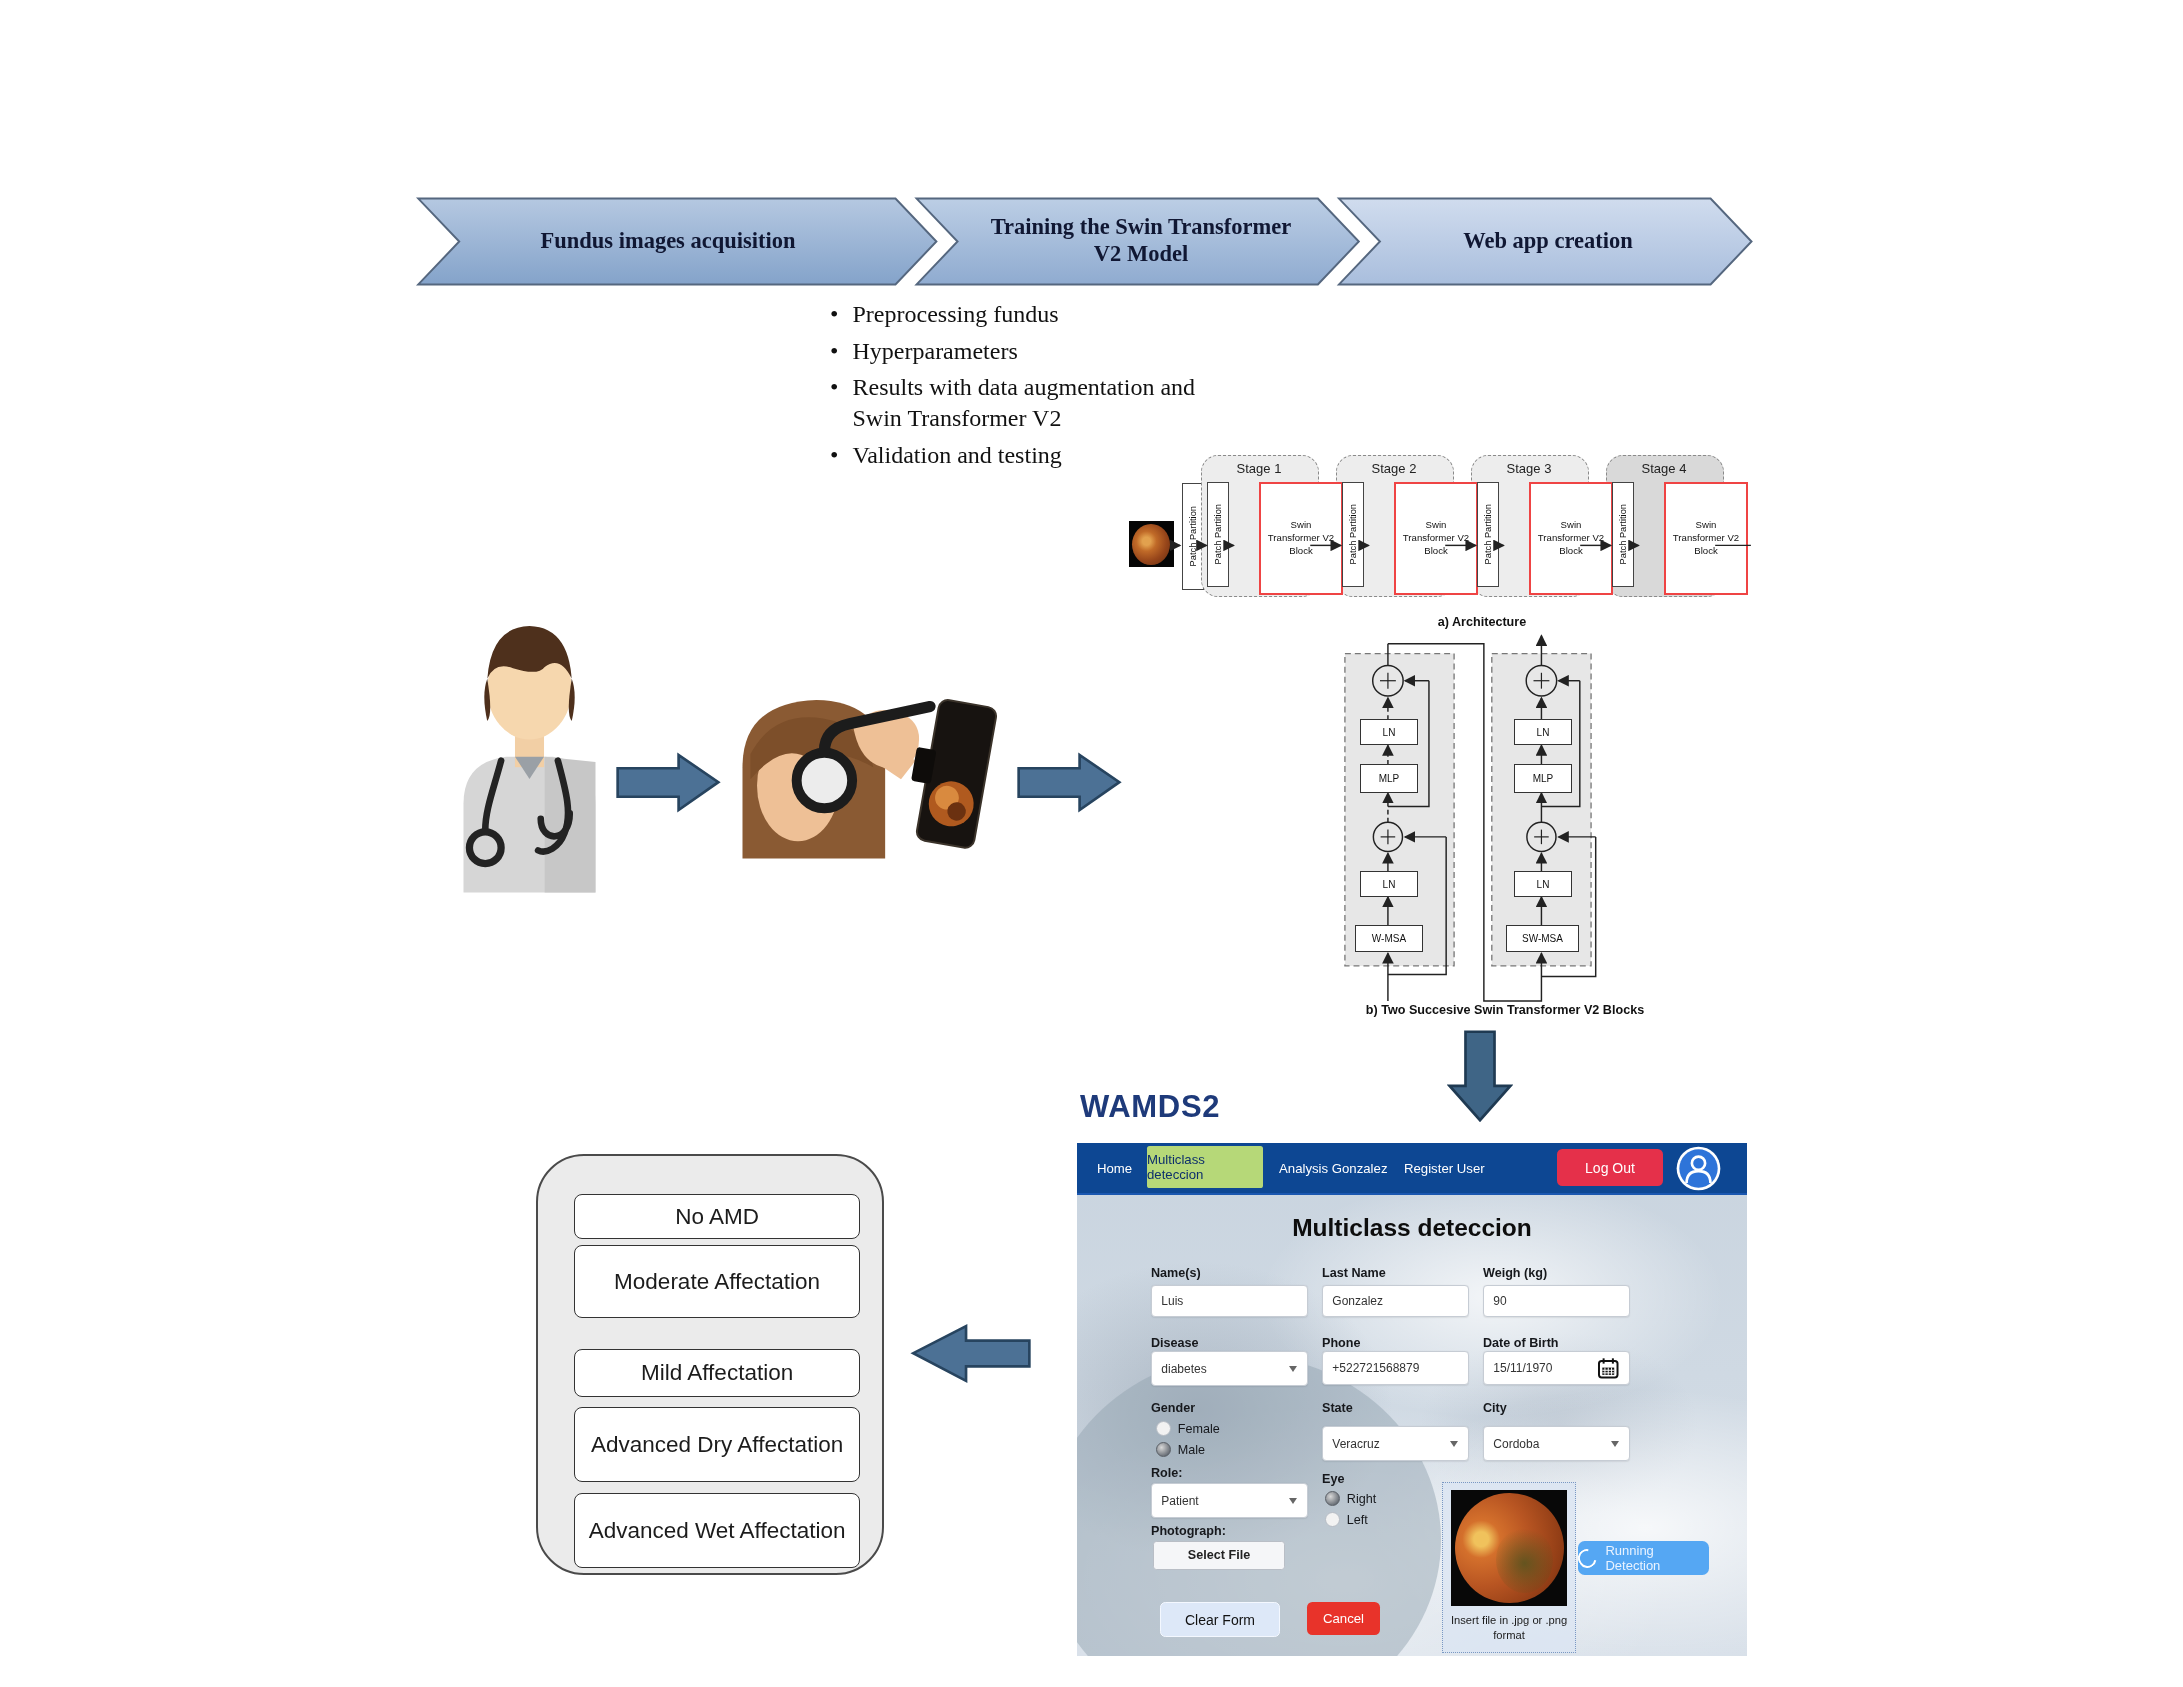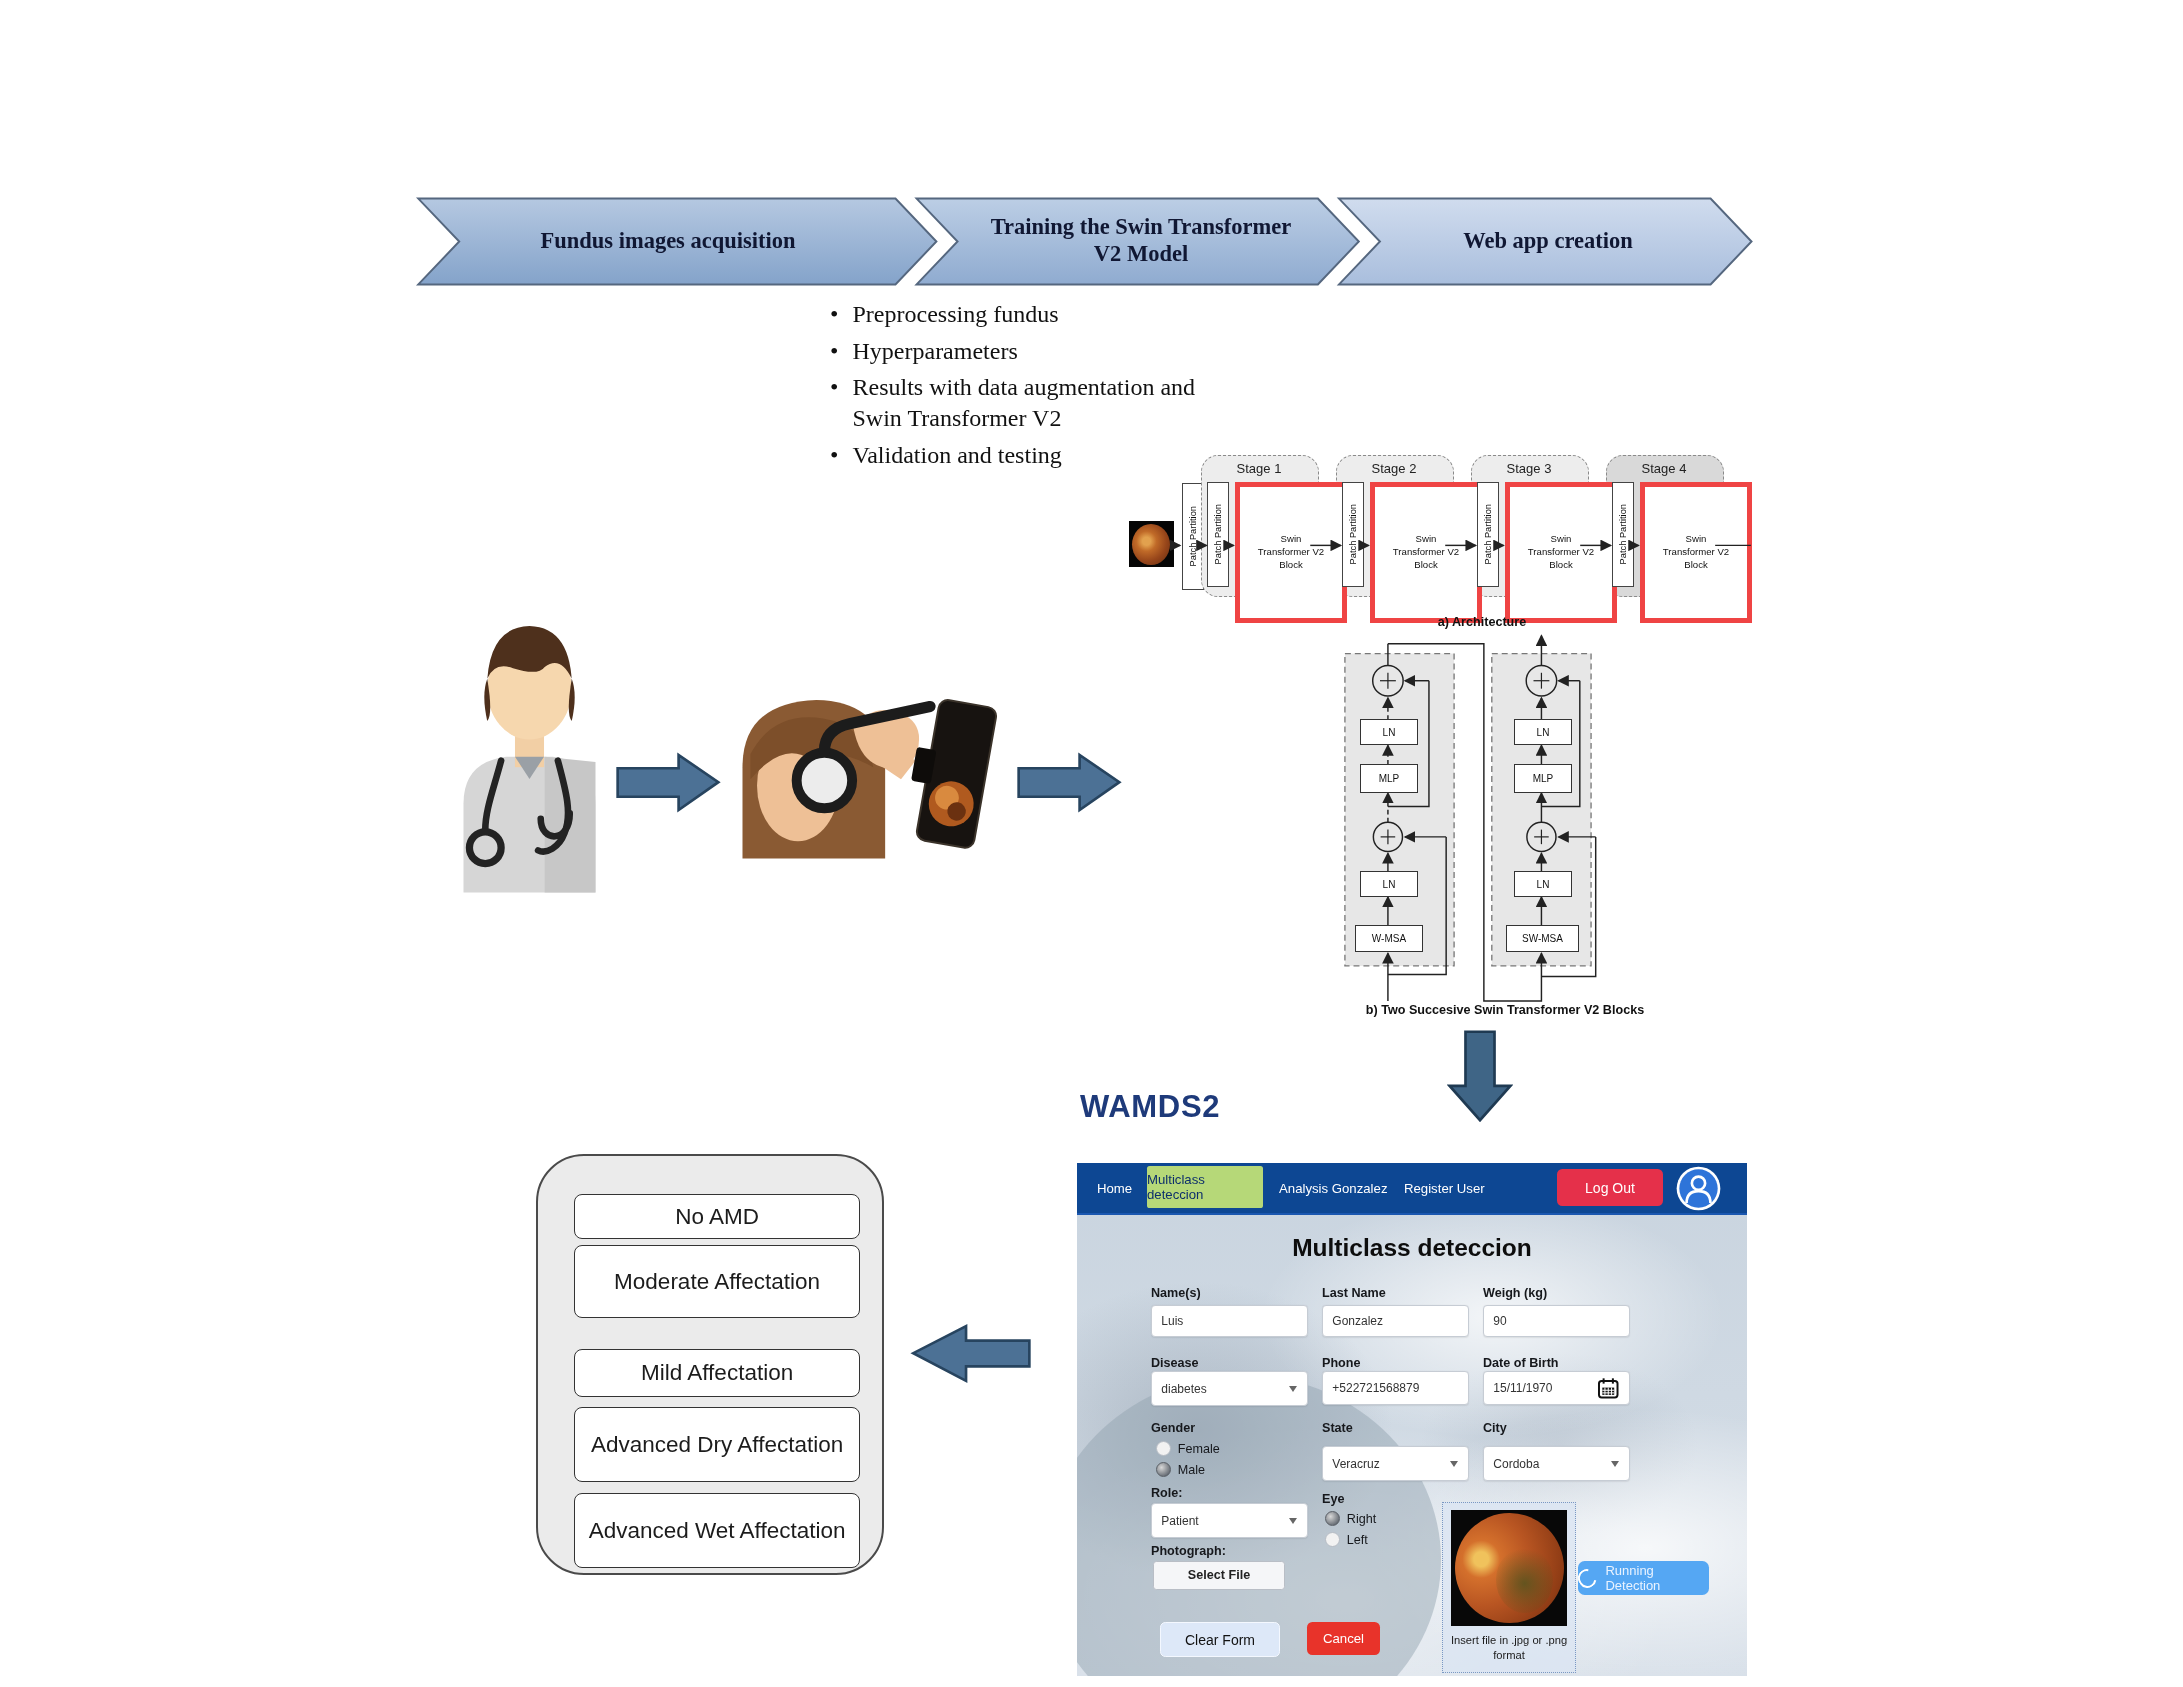--- a/index.html
+++ b/index.html
@@ -12,22 +12,22 @@
   
   .bullets{font-family:"Liberation Serif",serif;font-size:24px;color:#111;}
   .bullets .li{display:flex;margin-bottom:6px;line-height:1.28;}
   .bullets .dot{width:22.5px;flex:none;}
   
   .stage{border:1.3px dashed #8a8a8a;border-radius:17px;background:#ededed;}
   .stage.last{background:#d9d9d9;}
   .stageLab{text-align:center;font-size:13px;color:#222;}
   .ppv{background:#fff;border:1px solid #444;display:flex;align-items:center;justify-content:center;}
   .ppv span{writing-mode:vertical-rl;transform:rotate(180deg);font-size:9.3px;color:#111;white-space:nowrap;}
-  .swinbox{background:#fff;border:5px solid #ef4444;display:flex;align-items:center;justify-content:center;
-           text-align:center;font-size:9.6px;line-height:1.35;color:#111;padding:14px;}
+  .swinbox{background:#fff;border:2px solid #ef4444;display:flex;align-items:center;justify-content:center;
+           text-align:center;font-size:9.6px;line-height:1.35;color:#111;padding:3px;margin-left:24px;}
   .cap{font-weight:bold;font-size:12.6px;color:#111;text-align:center;}
   .bbox{background:#fff;border:1px solid #333;display:flex;align-items:center;justify-content:center;
         font-size:10px;color:#111;z-index:3;}
   
   #panel{overflow:hidden;
     background:
       radial-gradient(278px 212px at 18% 52%, rgba(120,134,150,.40), rgba(120,134,150,0) 70%),
       radial-gradient(331px 172px at 62% 30%, rgba(255,255,255,.75), rgba(255,255,255,0) 70%),
       radial-gradient(397px 198px at 85% 75%, rgba(255,255,255,.8), rgba(255,255,255,0) 70%),
       radial-gradient(463px 251px at 40% 85%, rgba(255,255,255,.55), rgba(255,255,255,0) 70%),
@@ -256,21 +256,21 @@
   <svg class="abs" style="left:1016px;top:751px;" width="106" height="63" viewBox="0 0 160 95">
     <polygon points="4,26 96,26 96,6 156,47 96,89 96,69 4,69" fill="#4c7195" stroke="#27445f" stroke-width="4"></polygon>
   </svg>
 
   <svg class="abs" style="left:1447px;top:1029px;" width="66" height="94" viewBox="0 0 100 142">
     <polygon points="28,4 72,4 72,86 96,86 50,138 4,86 28,86" fill="#3f6586" stroke="#1f3a52" stroke-width="4"></polygon>
   </svg>
 
   <div class="abs" style="left:1080px;top:1089px;font-size:31px;font-weight:bold;color:#1e3a7a;letter-spacing:0.7px;">WAMDS2</div>
 
-  <div class="abs" id="panel" style="left:1077px;top:1143px;width:670px;height:513px;margin-top:20px;">
+  <div class="abs" id="panel" style="left:1077px;top:1143px;width:670px;height:513px;">
 
     <div class="abs" style="left:-33px;top:212px;width:397px;height:370px;border-radius:50%;background:rgba(146,162,176,.48);"></div>
 
     <div id="navbar">
       <div class="navitem" style="left:20px;">Home</div>
       <div class="navitem" style="left:70px;top:3.3px;height:42px;width:116px;justify-content:center;background:#b6d878;border-radius:2.6px;color:#0d2f6b;">Multiclass deteccion</div>
       <div class="navitem" style="left:202px;">Analysis Gonzalez</div>
       <div class="navitem" style="left:327px;">Register User</div>
       <div class="navitem" style="left:480px;top:6px;height:37px;width:106px;justify-content:center;background:#e5304a;border-radius:5.3px;font-size:14px;">Log Out</div>
       <svg class="abs" style="left:599px;top:2.6px;" width="45" height="45" viewBox="0 0 68 68">

